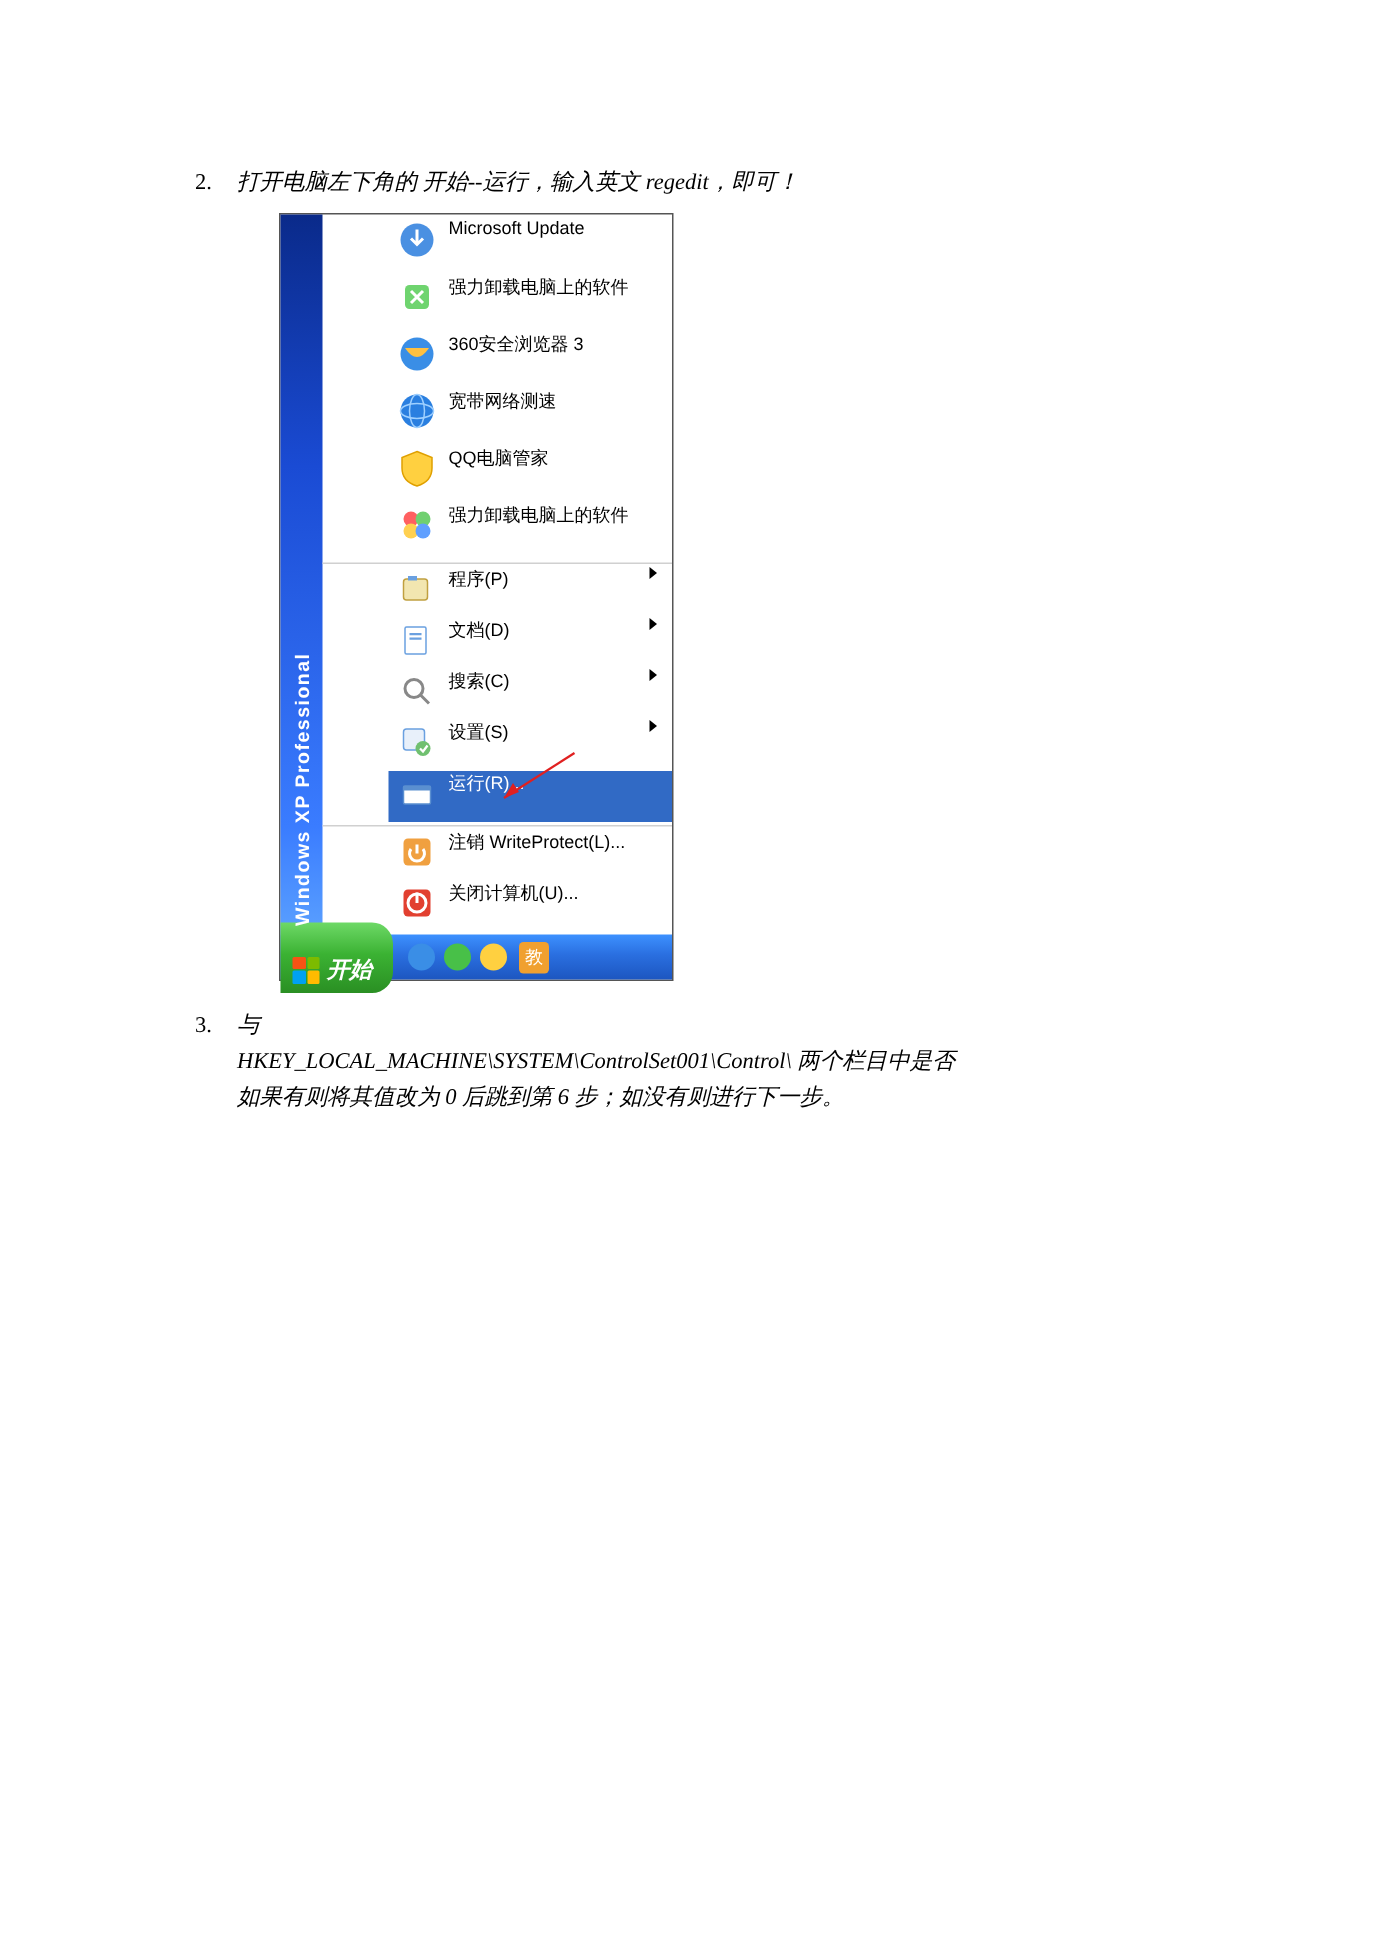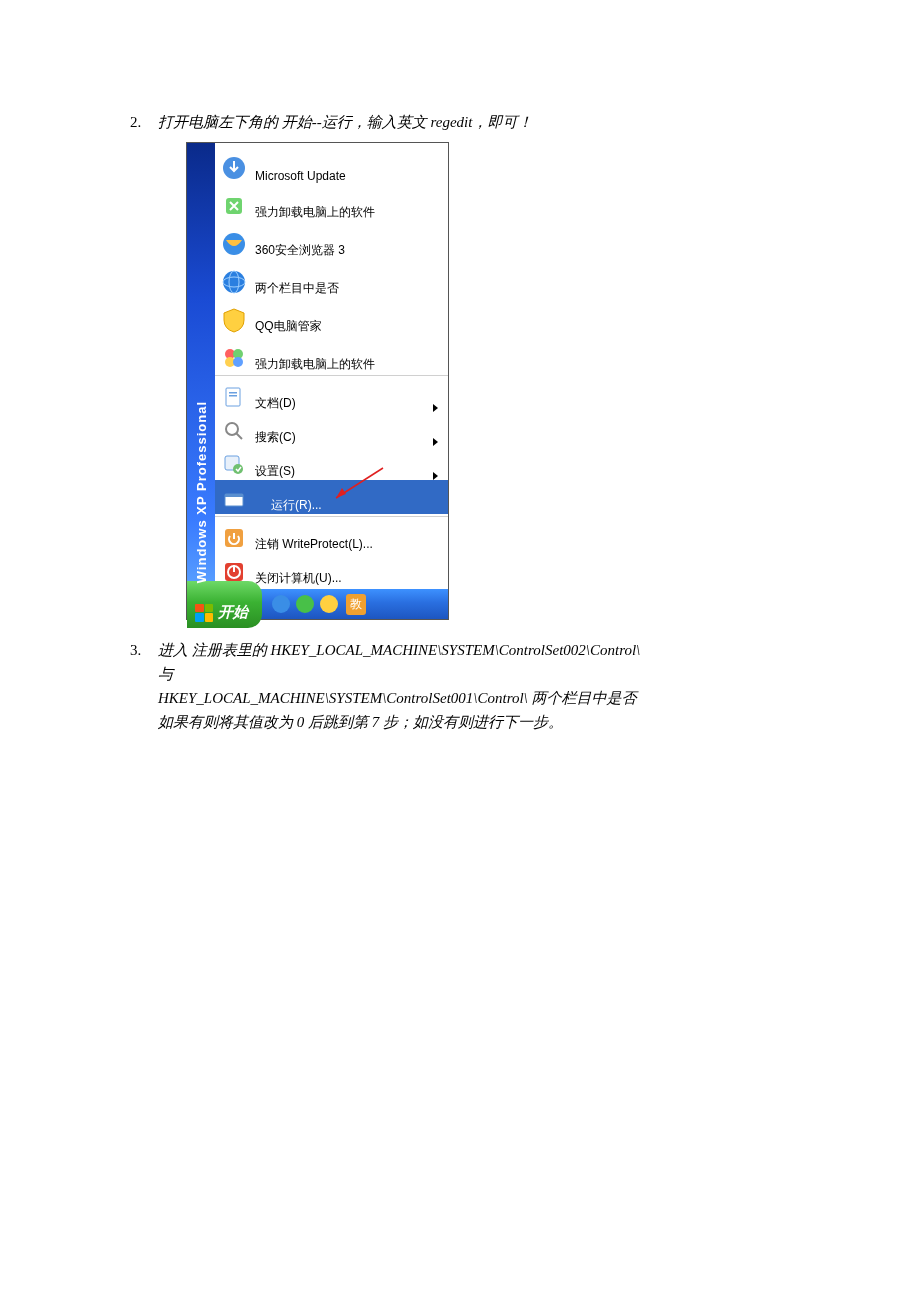--- a/index.html
+++ b/index.html
@@ -57,31 +57,31 @@
   .menu-col {
     flex: 1;
   }
   .menu-sec {
     border-bottom: 1px solid #d0d0d0;
     padding: 2px 0;
   }
   .menu-sec:last-child { border-bottom: none; }
   .menu-item {
     display: flex;
-    align-items: flex-end;
+    align-items: flex-start;
     height: 34px;
     padding: 0 6px 0 4px;
     position: relative;
     color: #000;
+    margin-left: 44px;
   }
   .menu-item.tall { height: 38px; }
   .menu-item.selected {
     background: #316ac5;
     color: #fff;
-    gap: 16px;
   }
   .mi-icon {
     width: 30px;
     height: 30px;
     flex-shrink: 0;
     margin-right: 6px;
     display: flex;
     align-items: center;
     justify-content: center;
   }
@@ -181,21 +181,21 @@
             <span class="mi-label">360安全浏览器 3</span>
           </div>
           <div class="menu-item tall">
             <div class="mi-icon">
               <svg width="28" height="28">
                   <circle cx="14" cy="14" r="11" fill="#2a7fe0"></circle>
                   <ellipse cx="14" cy="14" rx="11" ry="5" fill="none" stroke="#9fd0ff"></ellipse>
                   <ellipse cx="14" cy="14" rx="5" ry="11" fill="none" stroke="#9fd0ff"></ellipse>
                 </svg>
             </div>
-            <span class="mi-label">两个栏目中是否</span>
+            <span class="mi-label">宽带网络测速</span>
           </div>
           <div class="menu-item tall">
             <div class="mi-icon">
               <svg width="28" height="28">
                   <path d="M14 3 L24 7 L24 14 Q24 23 14 26 Q4 23 4 14 L4 7 Z" fill="#ffd040" stroke="#e0a000"></path>
                 </svg>
             </div>
             <span class="mi-label">QQ电脑管家</span>
           </div>
           <div class="menu-item tall">
@@ -205,20 +205,30 @@
                   <circle cx="18" cy="10" r="5" fill="#70d070"></circle>
                   <circle cx="10" cy="18" r="5" fill="#ffd050"></circle>
                   <circle cx="18" cy="18" r="5" fill="#60a0ff"></circle>
                 </svg>
             </div>
             <span class="mi-label">强力卸载电脑上的软件</span>
           </div>
         </div>
 
         <div class="menu-sec">
+          <div class="menu-item">
+            <div class="mi-icon">
+              <svg width="24" height="24">
+                  <rect x="3" y="5" width="16" height="14" rx="2" fill="#f2e6b0" stroke="#c0a040"></rect>
+                  <rect x="6" y="3" width="6" height="3" fill="#6aa0e0"></rect>
+                </svg>
+            </div>
+            <span class="mi-label">程序(P)</span>
+            <div class="mi-arrow"></div>
+          </div>
           <div class="menu-item">
             <div class="mi-icon">
               <svg width="24" height="24">
                   <rect x="4" y="3" width="14" height="18" rx="1" fill="#fff" stroke="#6aa0e0"></rect>
                   <rect x="7" y="7" width="8" height="1.5" fill="#6aa0e0"></rect>
                   <rect x="7" y="10" width="8" height="1.5" fill="#6aa0e0"></rect>
                 </svg>
             </div>
             <span class="mi-label">文档(D)</span>
             <div class="mi-arrow"></div>
@@ -301,20 +311,19 @@
       </div>
       <div class="tb-app">
         <span>教</span>
       </div>
     </div>
   </div>
 
   <div class="step">
     <div class="step-num">3.</div>
     <div class="step-body">
-      <div>进入 注册表里的 HKEY_LOCAL_MACHINE\SYSTEM\ControlSet002\Control\</div>
       <div>与</div>
       <div>HKEY_LOCAL_MACHINE\SYSTEM\ControlSet001\Control\ 两个栏目中是否</div>
-      <div>如果有则将其值改为 0 后跳到第 7 步；如没有则进行下一步。</div>
+      <div>如果有则将其值改为 0 后跳到第 6 步；如没有则进行下一步。</div>
     </div>
   </div>
 
 </div>
 
 </body></html>

